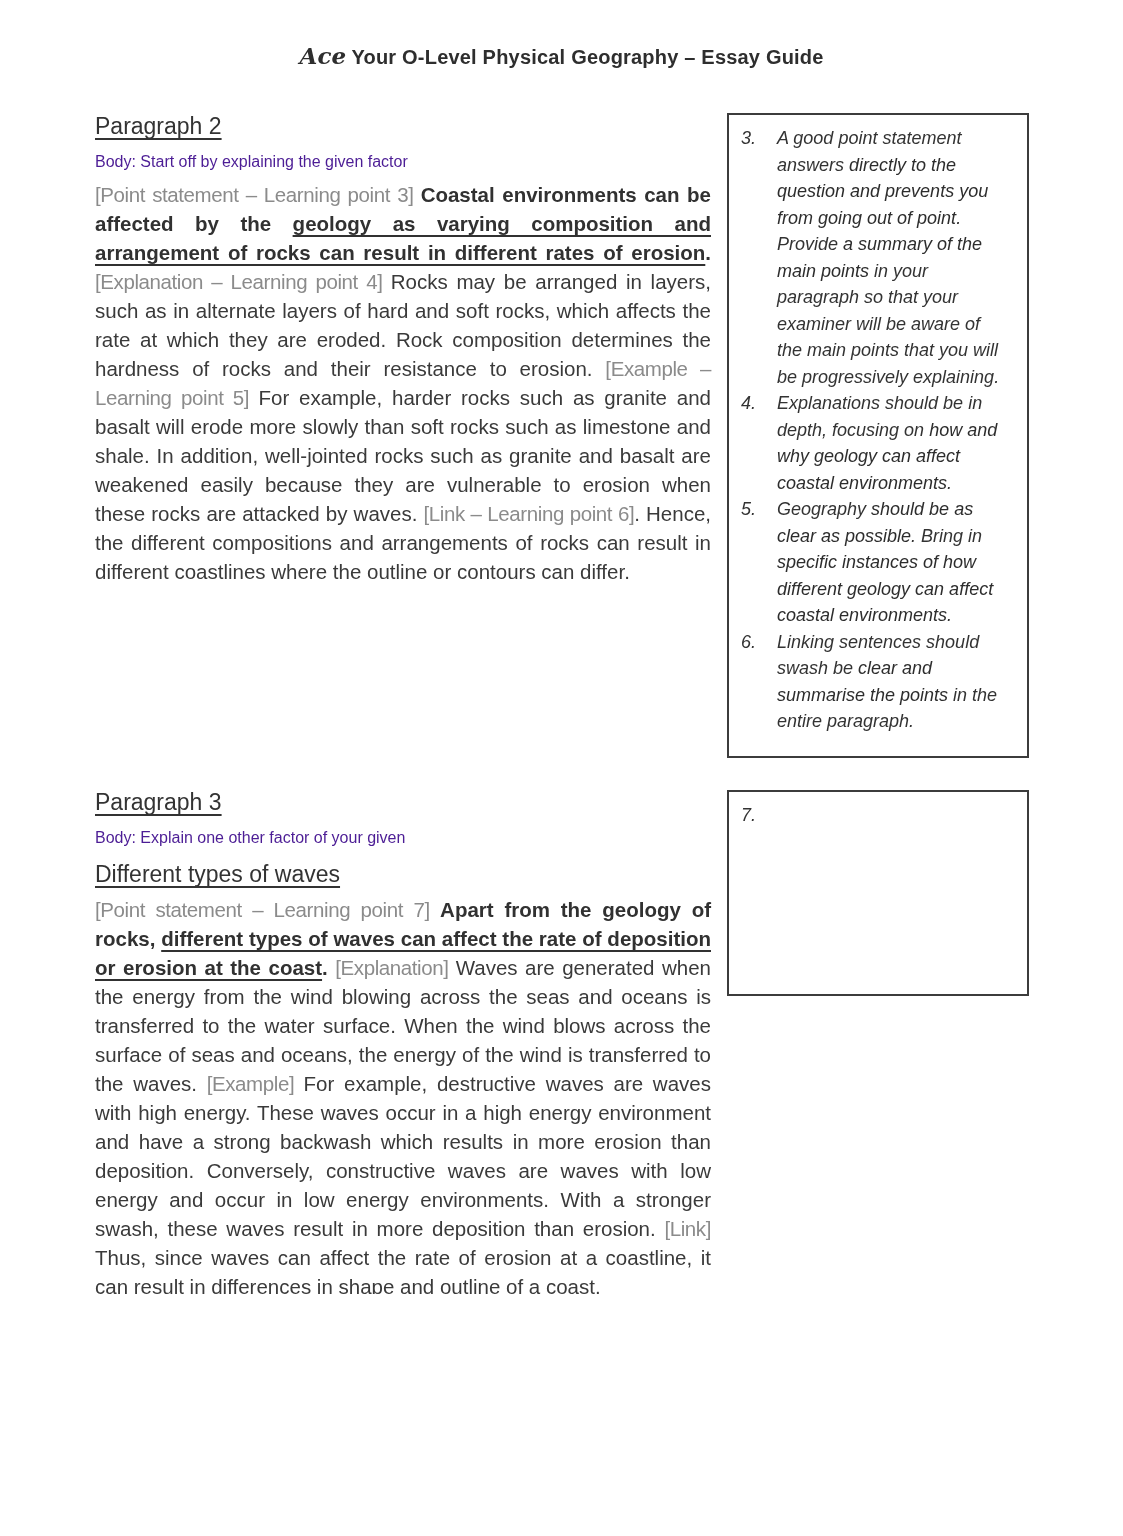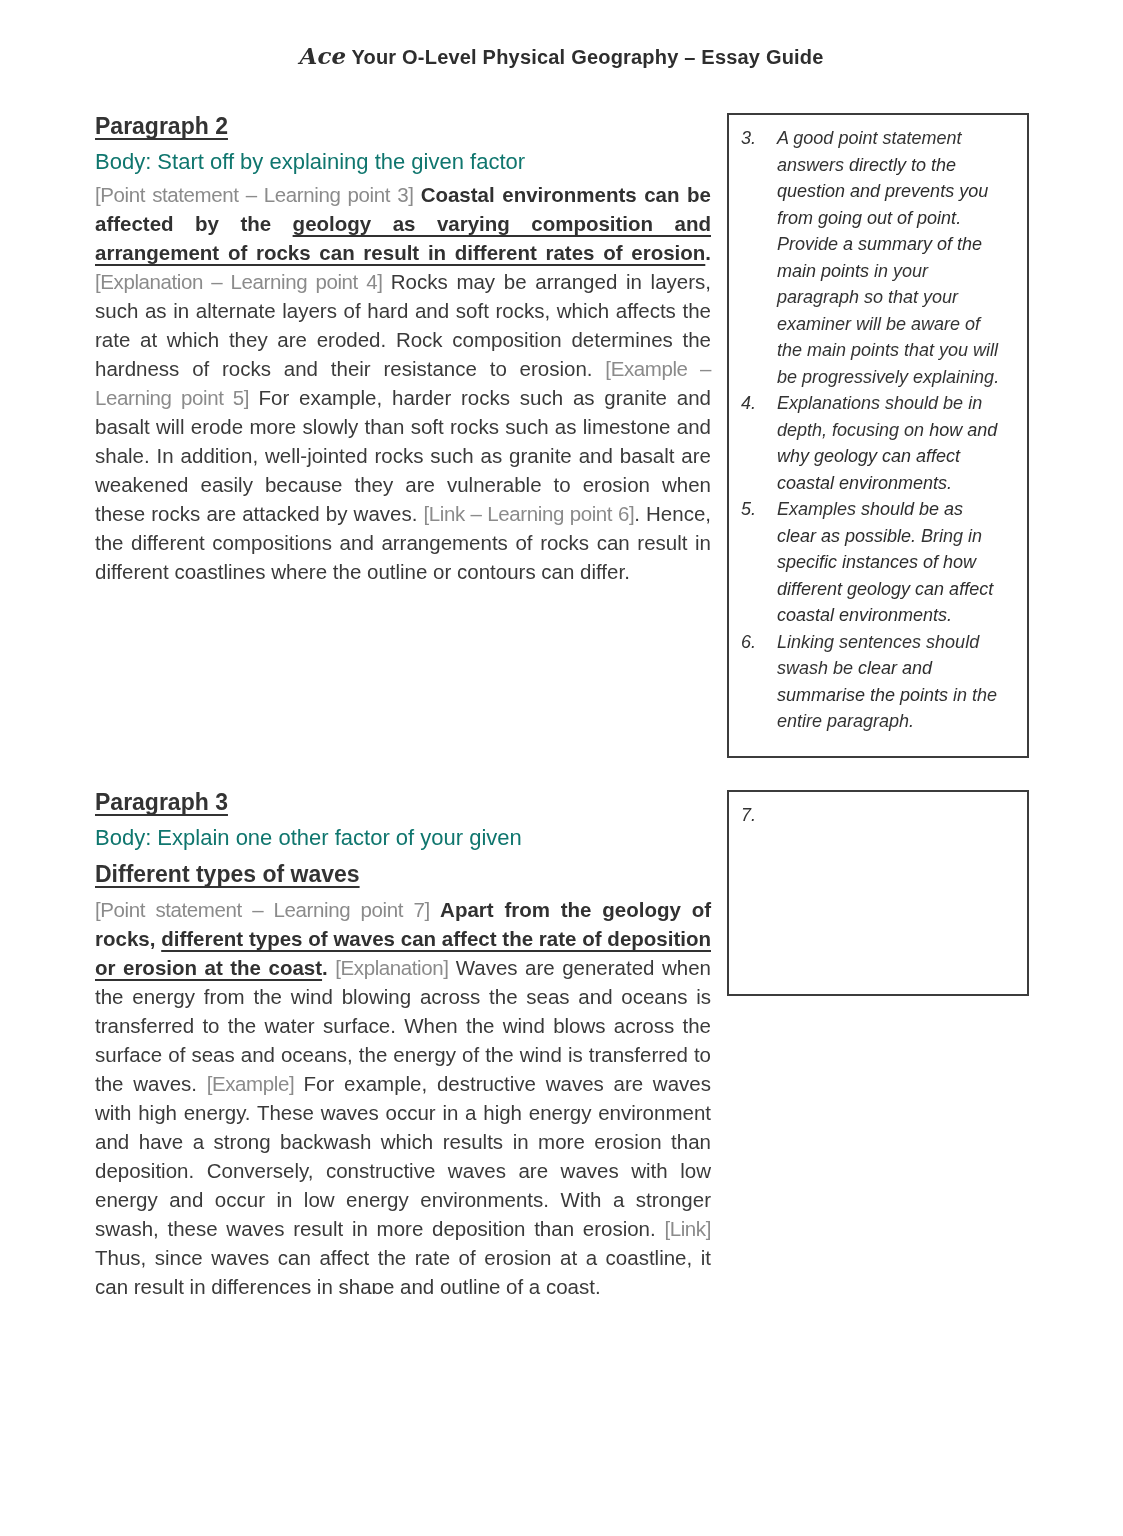--- a/index.html
+++ b/index.html
@@ -21,30 +21,30 @@
   .brand {
     font-family:"DejaVu Serif", serif;
     font-style:italic; font-weight:bold;
     font-size:23px; margin-right:5px;
   }
   
   .sect { position:absolute; left:95px; width:616px; }
   #para2-sect { top:112px; }
   #para3-sect { top:788px; }
   .para-heading {
-    font-size:23px; font-weight:700; color:#333;
+    font-size:23px; font-weight:400; color:#333;
     text-decoration:underline;
     text-decoration-thickness:1.5px;
     text-underline-offset:4px;
     text-decoration-skip-ink:none;
     margin:0 0 7px 0; line-height:28px;
   }
-  .body-label { font-size:22px; line-height:29px; margin:0 0 4px 0; color:#0f766e; }
+  .body-label { font-size:16px; line-height:29px; margin:0 0 4px 0; color:#4c1d95; }
   .sub-heading {
-    font-size:23px; font-weight:700; color:#333;
+    font-size:23px; font-weight:400; color:#333;
     text-decoration:underline;
     text-decoration-thickness:1.5px;
     text-underline-offset:4px;
     text-decoration-skip-ink:none;
     margin:7px 0 6px 0; line-height:30px;
   }
   .rich {
     font-size:20.5px; line-height:29px;
     text-align:justify; margin:0; color:#3a3a3a;
   }
@@ -110,21 +110,21 @@
       <div class="note-item">
         <span class="note-num">3.</span>
         <div class="note-text"><span class="seg-n">A good point statement answers </span><span class="seg-b">directly to the question and prevents you from going out of point</span><span class="seg-n">. Provide </span><span class="seg-b">a summary of the main points</span><span class="seg-n"> in your paragraph so that your examiner will be aware of the main points that you will be progressively explaining.</span></div>
       </div>
       <div class="note-item">
         <span class="note-num">4.</span>
         <div class="note-text"><span class="seg-n">Explanations should be in depth, focusing on </span><span class="seg-b">how and why geology can affect coastal environments</span><span class="seg-n">.</span></div>
       </div>
       <div class="note-item">
         <span class="note-num">5.</span>
-        <div class="note-text"><span class="seg-n">Examples </span><span class="seg-b">should be as clear as possible</span><span class="seg-n">. Bring in </span><span class="seg-b">specific instances of how different geology can affect coastal environments</span><span class="seg-n">.</span></div>
+        <div class="note-text"><span class="seg-n">Geography </span><span class="seg-b">should be as clear as possible</span><span class="seg-n">. Bring in </span><span class="seg-b">specific instances of how different geology can affect coastal environments</span><span class="seg-n">.</span></div>
       </div>
       <div class="note-item">
         <span class="note-num">6.</span>
         <div class="note-text"><span class="seg-n">Linking sentences should swash be </span><span class="seg-b">clear and summarise the points</span><span class="seg-n"> in the entire paragraph.</span></div>
       </div>
     </aside>
   <aside class="note-box" id="note-box-2">
       <div class="note-item">
         <span class="note-num">7.</span>
       </div>

